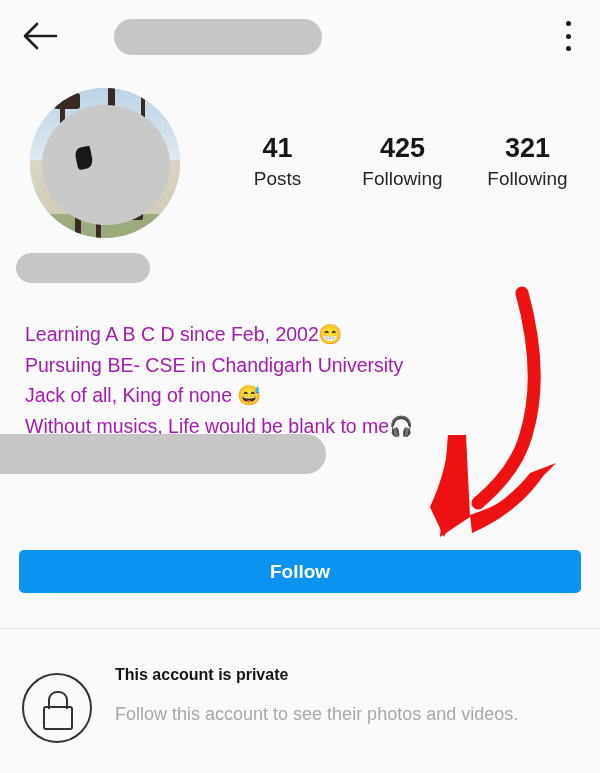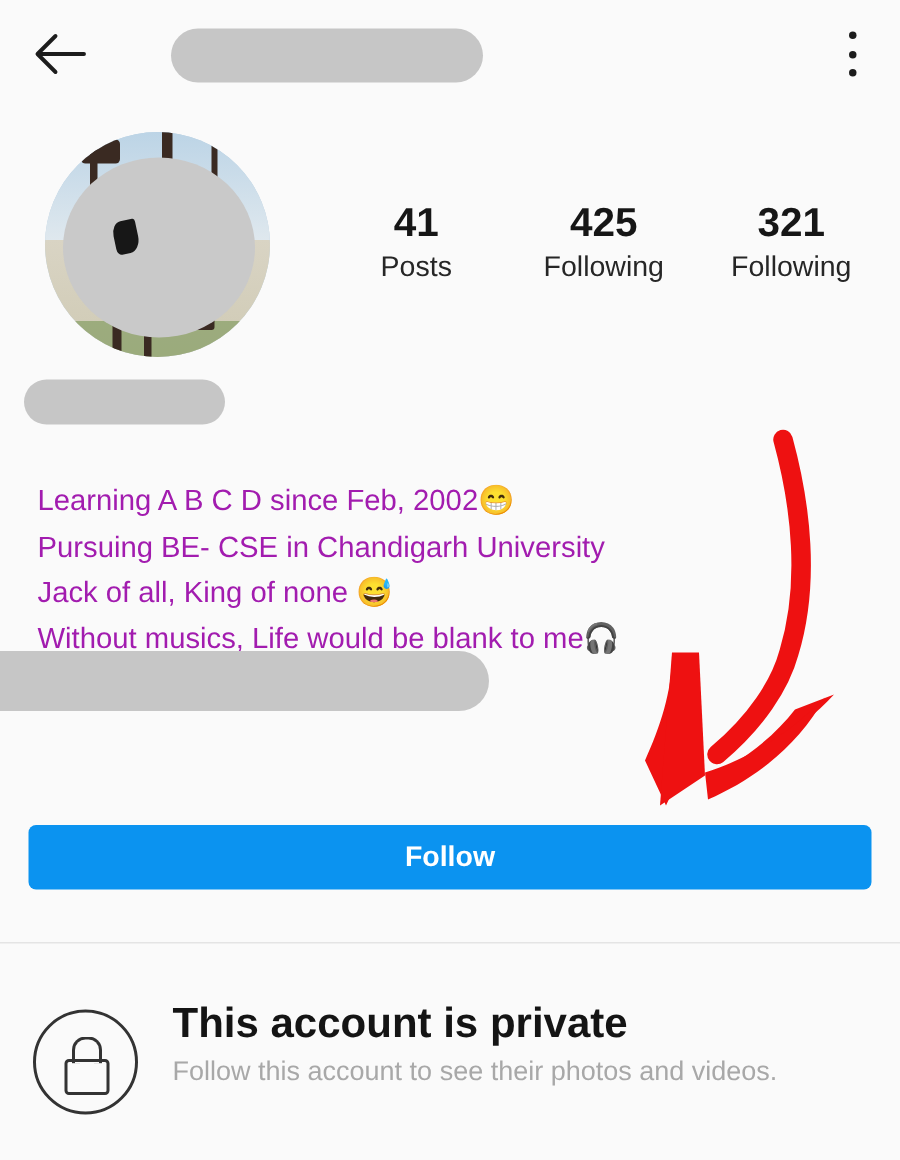--- a/index.html
+++ b/index.html
@@ -198,21 +198,21 @@
     position: absolute;
     left: 24px; top: 16px;
     width: 16px; height: 16px;
     border: 2px solid #333;
     border-bottom: none;
     border-radius: 9px 9px 0 0;
   }
   .private-title {
     position: absolute;
     left: 115px; top: 16px;
-    font-size: 28px;
+    font-size: 16px;
     font-weight: bold;
     color: #141414;
   }
   .private-sub {
     position: absolute;
     left: 115px; top: 48px;
     width: 450px;
     font-size: 18px;
     line-height: 32px;
     color: #a8a8a8;

